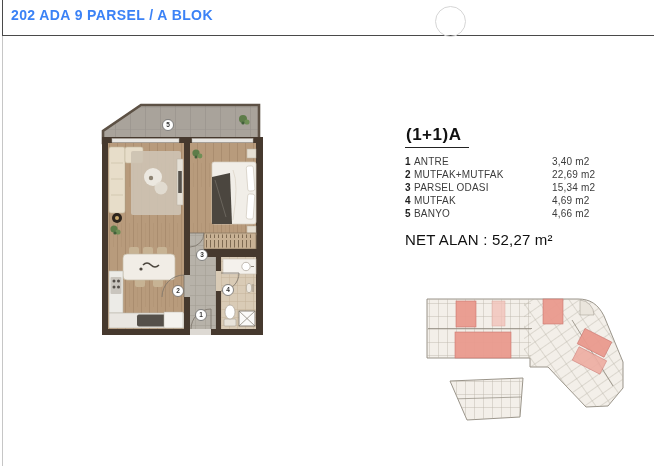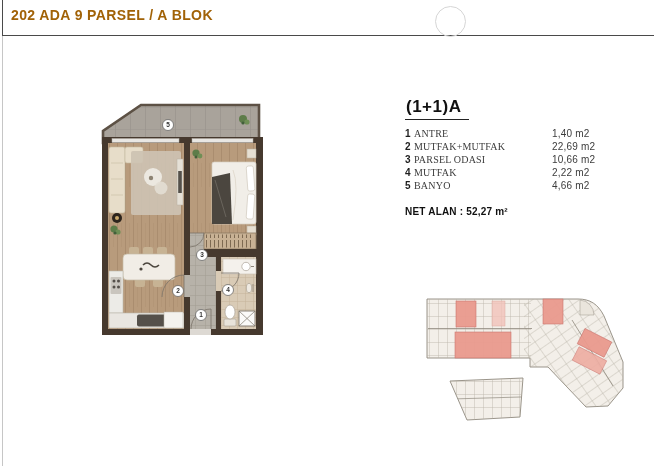--- a/index.html
+++ b/index.html
@@ -8,41 +8,42 @@
     background:#ffffff;
     font-family:"Liberation Sans","DejaVu Sans",sans-serif;
     color:#222;
   }
   
   .left-rule{position:absolute;left:2px;top:0;width:1px;height:466px;background:#c6c6c6;}
   .left-rule-dark{position:absolute;left:2px;top:0;width:1px;height:36px;background:#4a4a4a;}
   .header-rule{position:absolute;left:2px;top:35px;width:652px;height:1px;background:#4a4a4a;}
   .page-title{
     position:absolute;left:11px;top:7px;
-    font-size:14px;font-weight:bold;letter-spacing:.4px;color:#a16207;white-space:nowrap;
+    font-size:14px;font-weight:bold;letter-spacing:.4px;color:#3b82f6;white-space:nowrap;
   }
   .compass-circle{
     position:absolute;left:435px;top:6px;width:29px;height:29px;
     border:1px solid #d6d6d6;border-radius:50%;background:transparent;
   }
   
   .floor-plan{position:absolute;left:85px;top:85px;}
   
   .legend{position:absolute;left:405px;top:97px;width:200px;}
   .legend-title{
     display:inline-block;font-size:17px;font-weight:bold;color:#111;
     border-bottom:1.5px solid #222;padding:0 8px 2px 1px;letter-spacing:.5px;
     margin-bottom:8px;
+    margin-top:28px;
   }
   .room-row{display:flex;align-items:baseline;height:13px;font-size:10px;color:#3c3c3c;}
   .room-no{font-weight:bold;color:#1e1e1e;width:9px;flex:0 0 auto;}
-  .room-name{letter-spacing:.2px;font-family:Liberation Serif, serif;}
+  .room-name{letter-spacing:.2px;}
   .room-area{position:absolute;left:147px;letter-spacing:.2px;}
   .room-row{position:relative;}
-  .area-totals{margin-top:13px;font-size:10px;font-weight:bold;color:#101010;line-height:12.5px;letter-spacing:.2px;}
+  .area-totals{margin-top:13px;font-size:15px;font-weight:normal;color:#101010;line-height:12.5px;letter-spacing:.2px;}
   
   .site-plan{position:absolute;left:420px;top:290px;}
 </style>
 </head>
 <body>
 
 <div class="left-rule"></div>
 <div class="left-rule-dark"></div>
 <div class="page-title">202 ADA 9 PARSEL / A BLOK</div>
 <div class="header-rule"></div>
@@ -220,36 +221,36 @@
   </g>
 </svg>
 
 <div class="legend">
   <div class="legend-title">(1+1)A</div>
 
   <div>
     <div class="room-row">
       <span class="room-no">1</span>
       <span class="room-name">ANTRE</span>
-      <span class="room-area">1,40 m2</span>
+      <span class="room-area">3,40 m2</span>
     </div>
     <div class="room-row">
       <span class="room-no">2</span>
       <span class="room-name">MUTFAK+MUTFAK</span>
       <span class="room-area">22,69 m2</span>
     </div>
     <div class="room-row">
       <span class="room-no">3</span>
       <span class="room-name">PARSEL ODASI</span>
-      <span class="room-area">10,66 m2</span>
+      <span class="room-area">15,34 m2</span>
     </div>
     <div class="room-row">
       <span class="room-no">4</span>
       <span class="room-name">MUTFAK</span>
-      <span class="room-area">2,22 m2</span>
+      <span class="room-area">4,69 m2</span>
     </div>
     <div class="room-row">
       <span class="room-no">5</span>
       <span class="room-name">BANYO</span>
       <span class="room-area">4,66 m2</span>
     </div>
   </div>
 
   <div class="area-totals">
     <div>NET ALAN : 52,27 m²</div>

